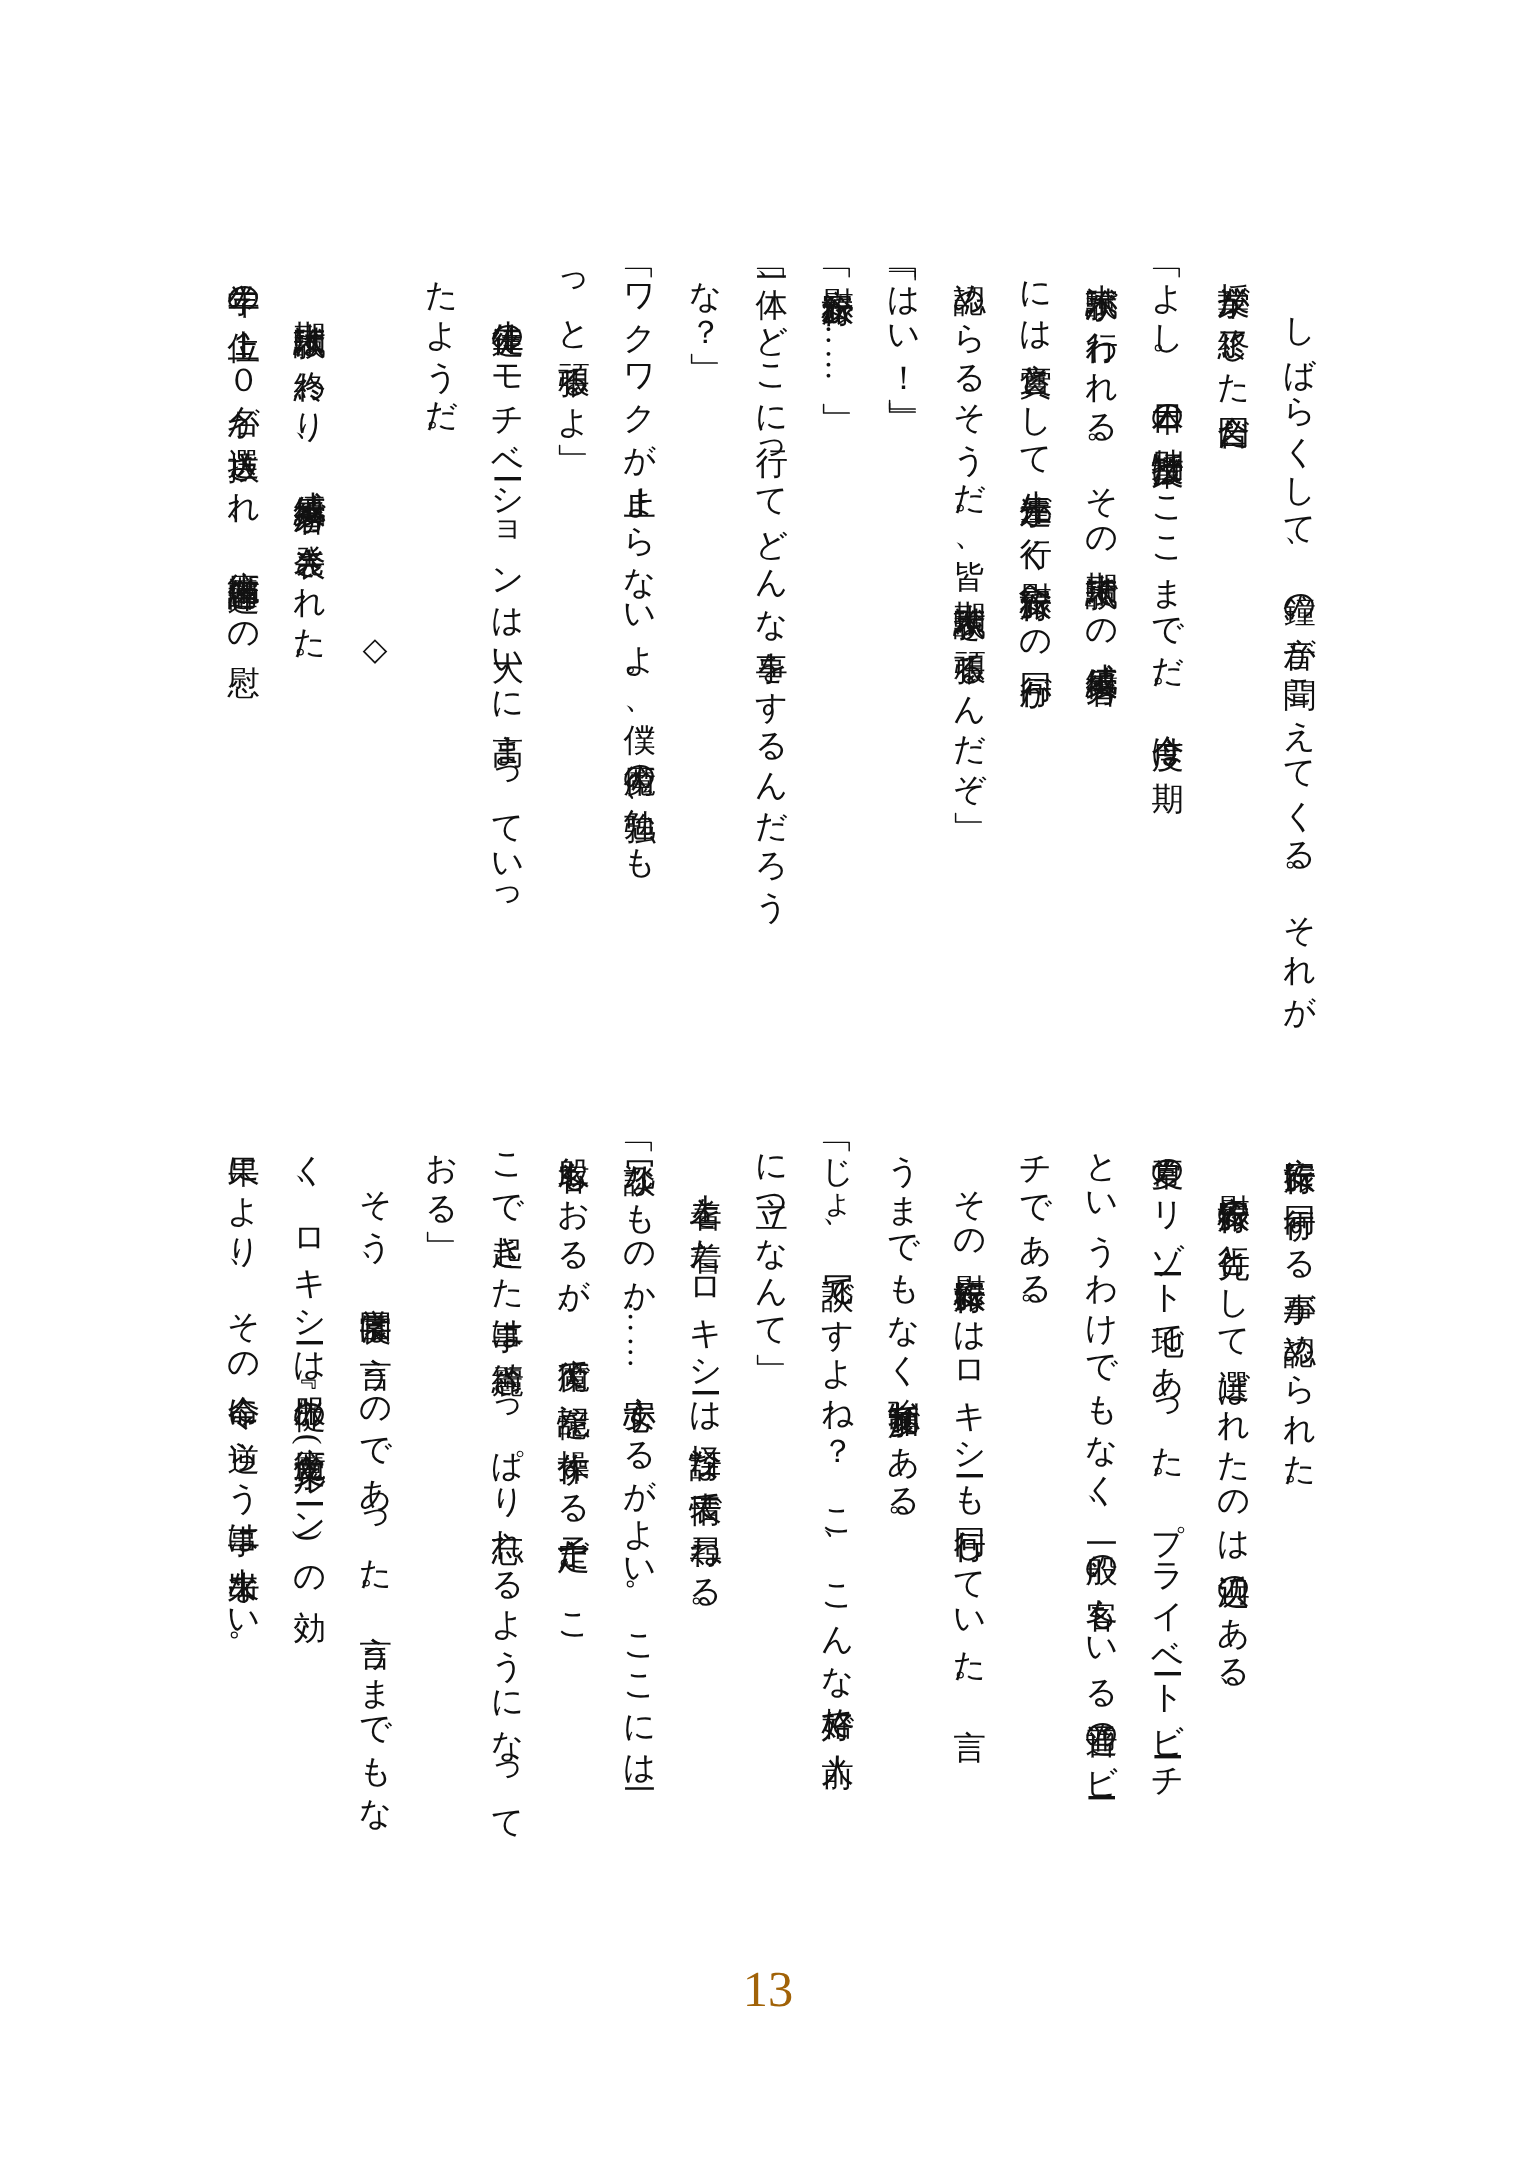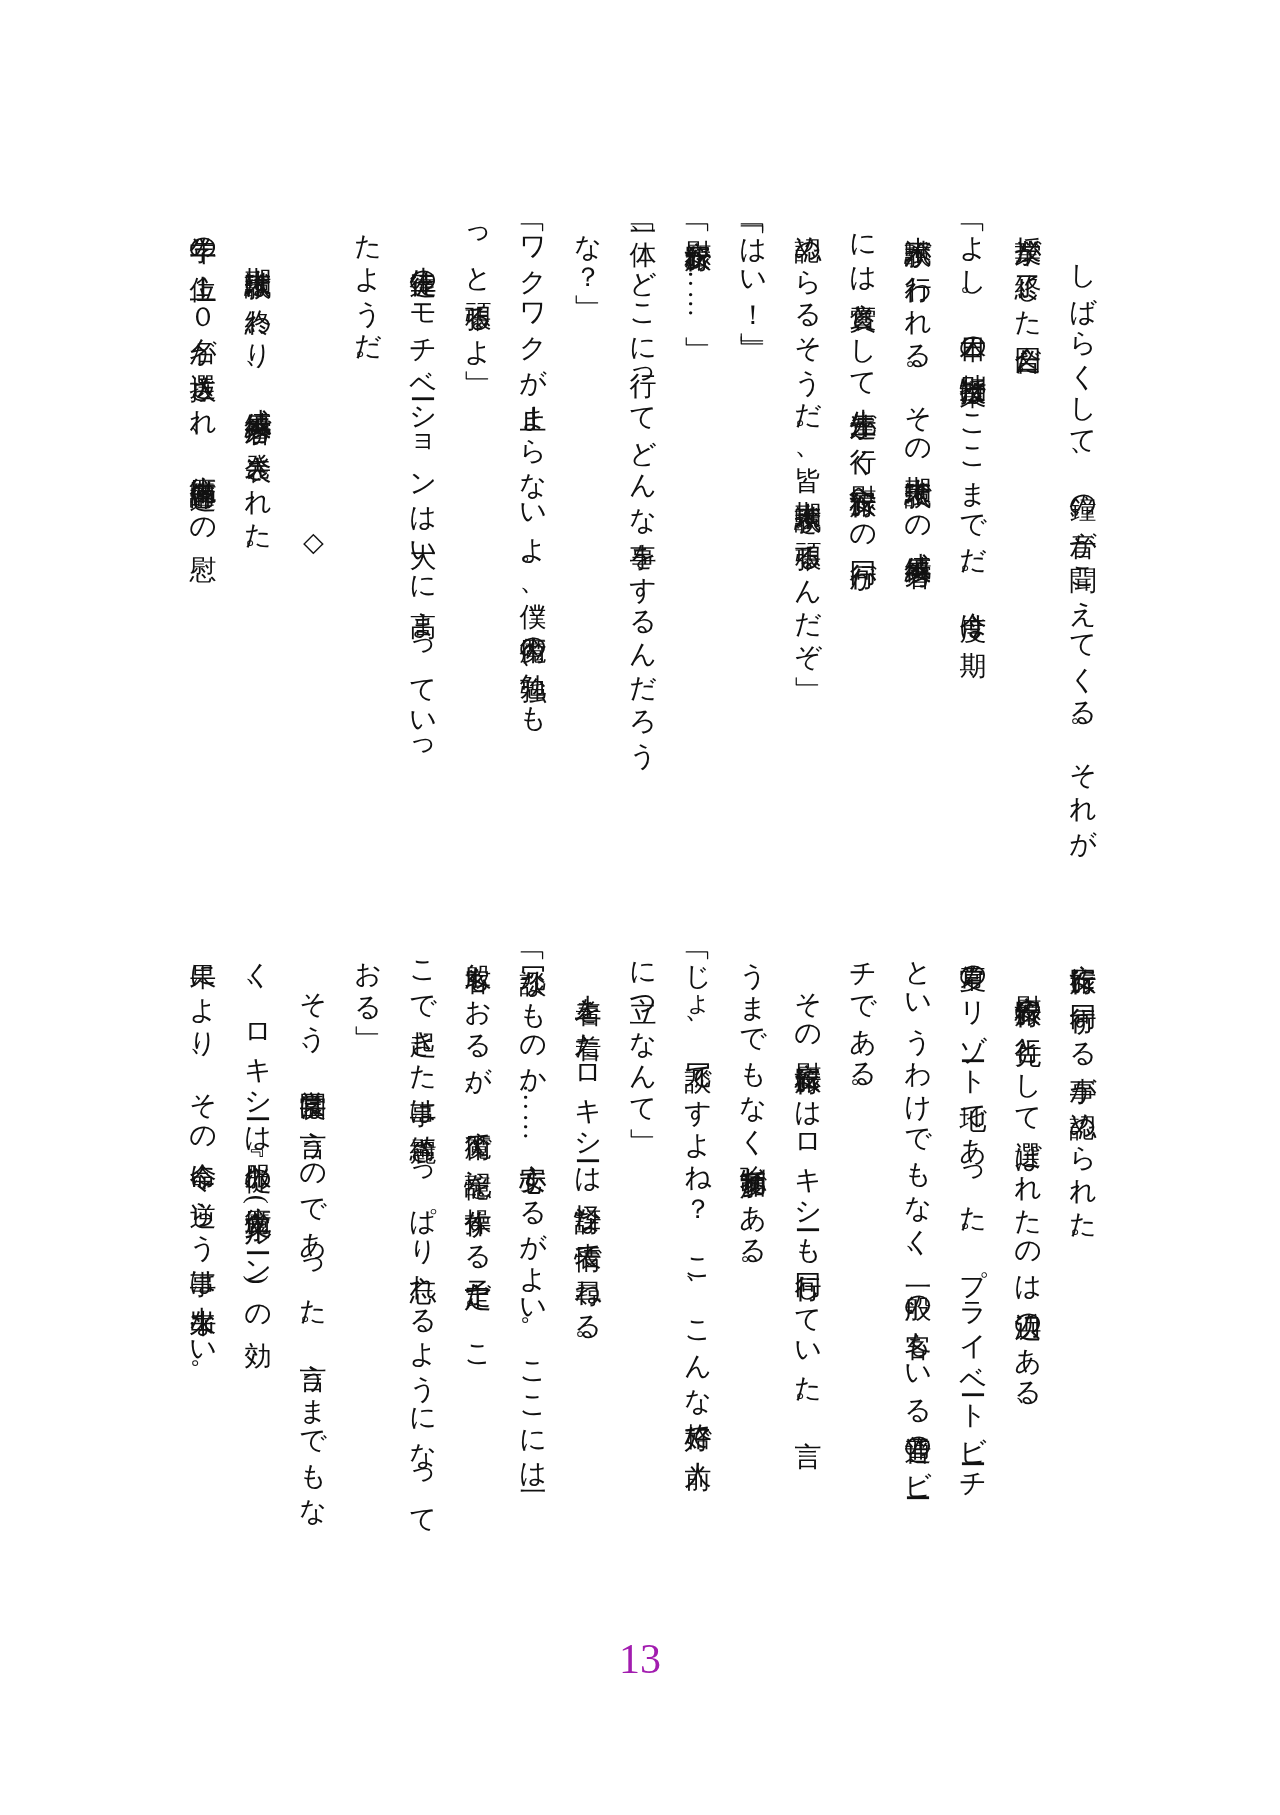--- a/index.html
+++ b/index.html
@@ -43,21 +43,21 @@
     text-align: center;
   }
   .page-number {
     position: absolute;
     top: 1638px;
     left: 0;
     width: 1280px;
     text-align: center;
     font-size: 42px;
     line-height: 1;
-    color: #a21caf;
+    color: #a16207;
   }
 </style>
 </head>
 <body>
 
 <div class="page">
   <div class="band" id="band-upper">
       <p class="indent ">しばらくして、鐘の音が聞こえてくる。それが</p>
       <p class="">授業が終了した合図だ。</p>
       <p class="">「よし。本日の特別授業はここまでだ。今度は期</p>

